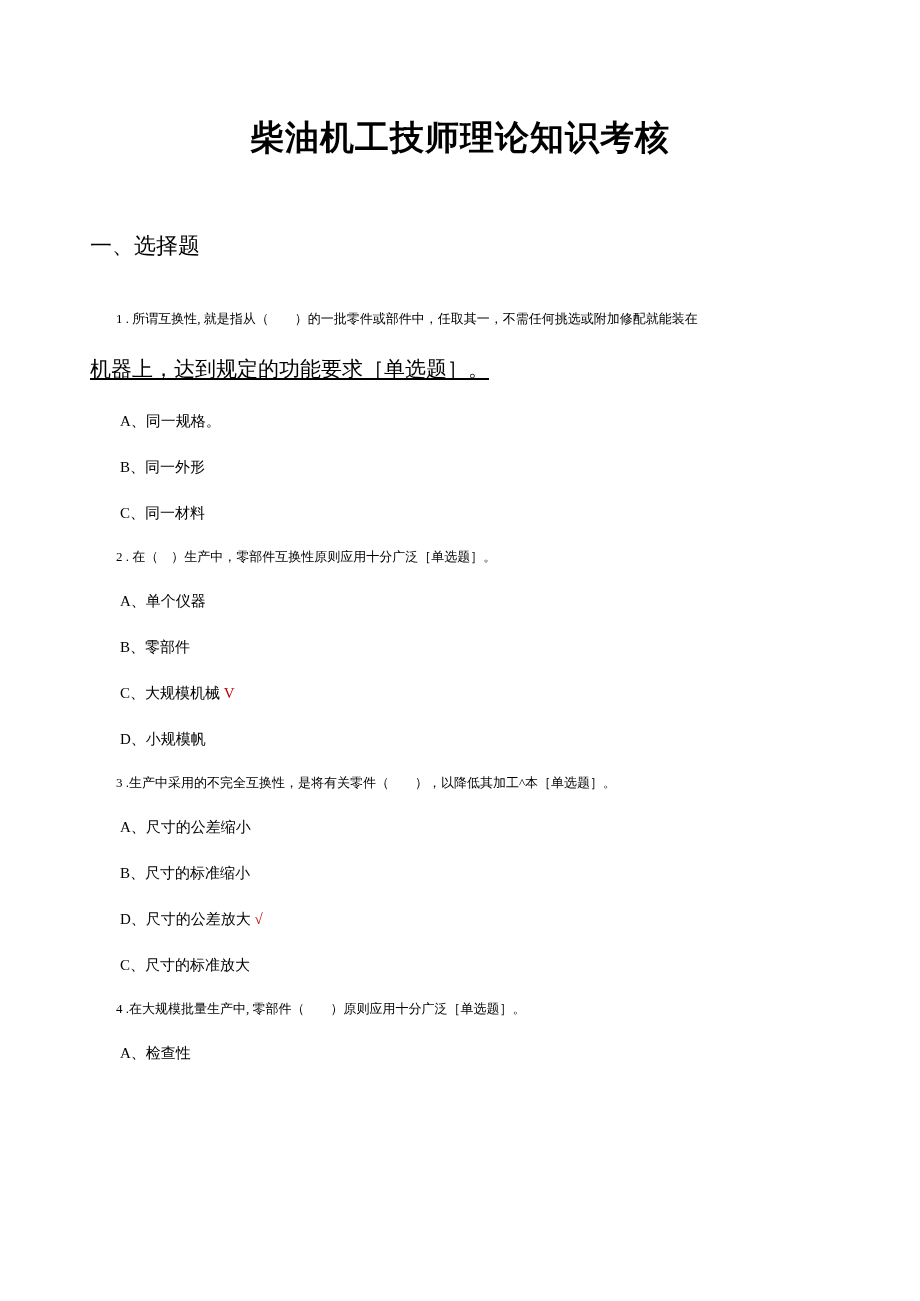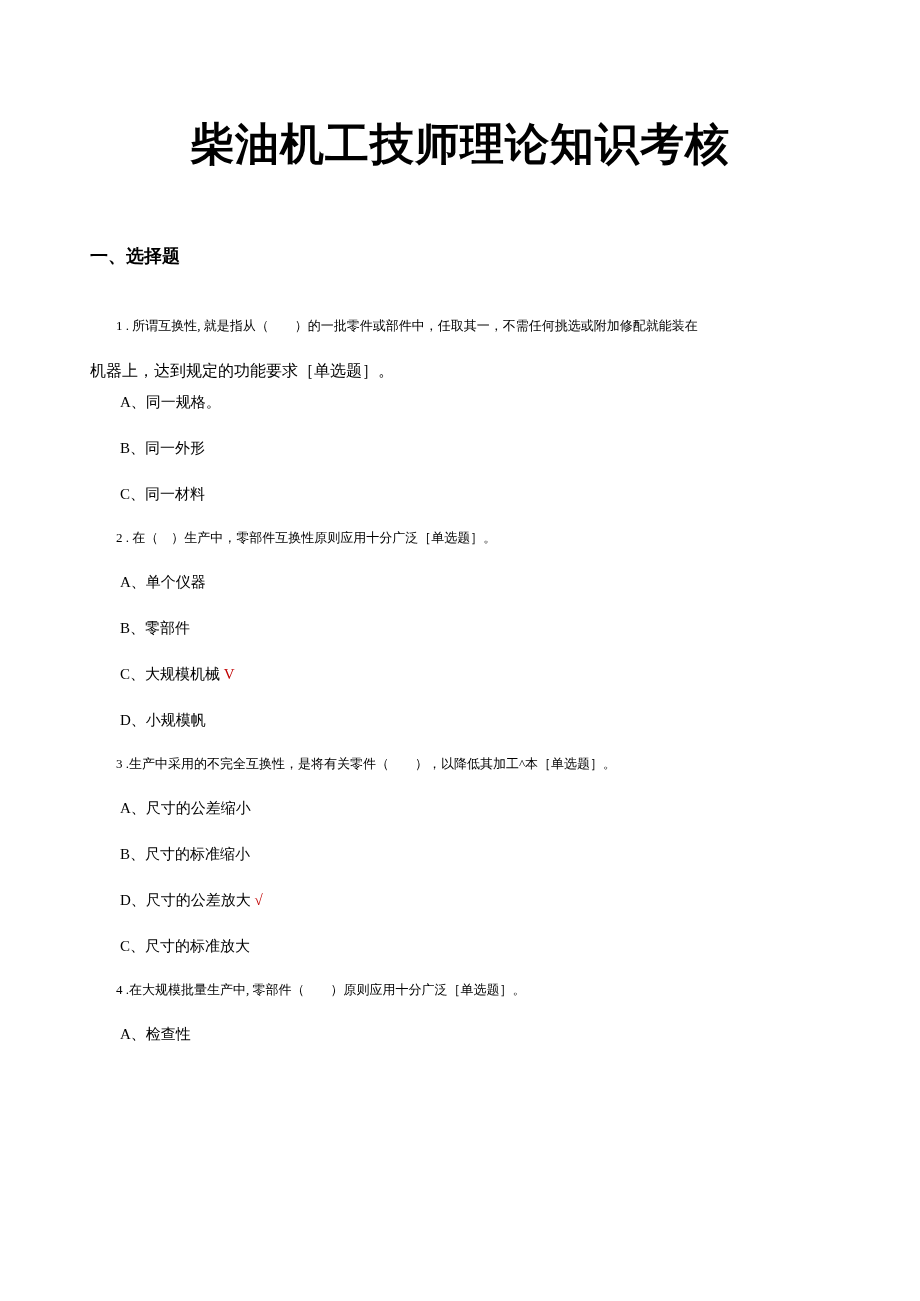--- a/index.html
+++ b/index.html
@@ -13,40 +13,42 @@
       width: 920px;
       height: 1301px;
       position: relative;
       color: #000000;
     }
     .page {
       padding: 115px 90px 50px 90px;
     }
     .title {
       text-align: center;
-      font-size: 44px;
+      font-size: 34px;
       font-weight: bold;
       margin-bottom: 70px;
       letter-spacing: 1px;
     }
     .section-header {
-      font-size: 18px;
-      font-weight: bold;
+      font-size: 22px;
+      font-weight: normal;
       margin-bottom: 45px;
     }
     .question {
       font-size: 13px;
       line-height: 2.0;
       margin-bottom: 16px;
       text-indent: 2em;
     }
     .question-cont {
-      font-size: 16px;
+      font-size: 21px;
       line-height: 2.0;
+      margin-bottom: 16px;
       text-indent: 0;
+      text-decoration: underline;
     }
     .option {
       font-size: 15px;
       line-height: 2.0;
       margin-bottom: 16px;
       padding-left: 2em;
     }
     .correct {
       color: #c00000;
     }

